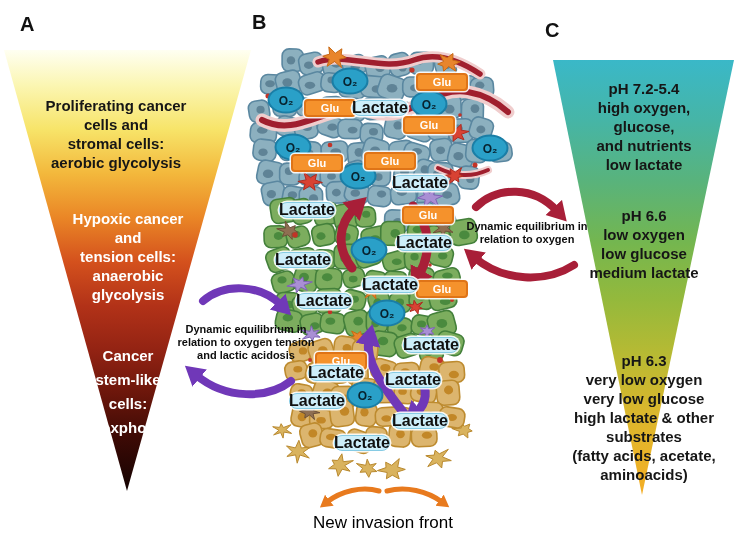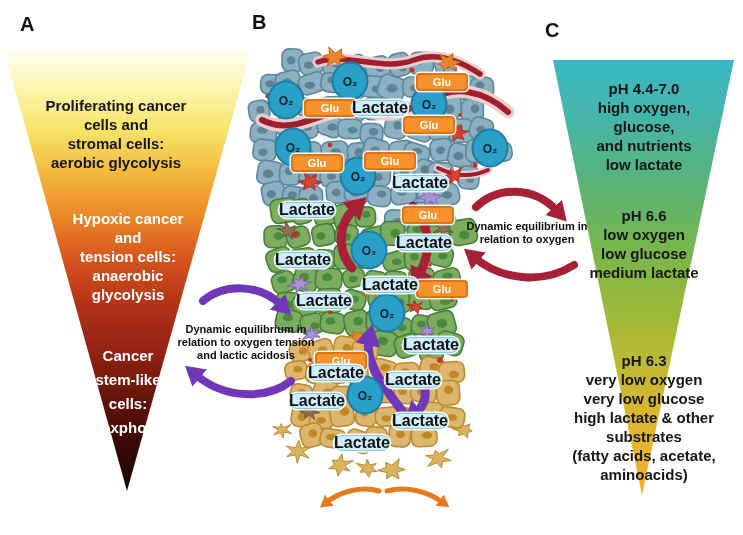--- a/index.html
+++ b/index.html
@@ -19,21 +19,21 @@
     position: absolute; text-align: center; white-space: pre-line;
     font-weight: bold; font-size: 11px; line-height: 13px; color: #0d0d0d;
   }
   .caption { position: absolute; font-size: 17px; color: #000; text-align: center; }
   .marker {
     position: absolute; transform: translate(-50%,-50%);
     display: flex; align-items: center; justify-content: center;
     font-weight: bold; text-align: center;
   }
   .marker.oxygen {
-    width: 37px; height: 39px; border-radius: 50%;
+    width: 37px; height: 27px; border-radius: 50%;
     background: var(--oxygen_fill); border: 2px solid var(--oxygen_border);
     color: #07222e; font-size: 12px;
   }
   .marker.glucose {
     width: 52px; height: 18px; border-radius: 4px;
     background: var(--glucose_fill); border: 2px solid var(--glucose_border);
     color: #fff; font-size: 11px; box-shadow: 0 0 0 1.5px rgba(255,255,255,.9);
   }
   .marker.lactate {
     width: 56px; height: 16px; border-radius: 8px;
@@ -484,21 +484,21 @@
   <div class="block light" style="left:28px;top:209px;width:200px;">Hypoxic cancer
 and
 tension cells:
 anaerobic
 glycolysis</div>
   <div class="block light" style="left:38px;top:344px;width:180px;line-height:24px;">Cancer
 stem-like
 cells:
 oxphos</div>
 
-  <div class="block" style="left:546px;top:79px;width:196px;">pH 4.4-7.0
+  <div class="block" style="left:546px;top:79px;width:196px;">pH 7.2-5.4
 high oxygen,
 glucose,
 and nutrients
 low lactate</div>
   <div class="block" style="left:546px;top:206px;width:196px;">pH 6.6
 low oxygen
 low glucose
 medium lactate</div>
   <div class="block" style="left:541px;top:351px;width:206px;">pH 6.3
 very low oxygen
@@ -540,13 +540,14 @@
       <div class="marker lactate" style="left: 390px; top: 285px;">Lactate</div>
       <div class="marker lactate" style="left: 324px; top: 301px;">Lactate</div>
       <div class="marker lactate" style="left: 431px; top: 345px;">Lactate</div>
       <div class="marker lactate" style="left: 336px; top: 373px;">Lactate</div>
       <div class="marker lactate" style="left: 413px; top: 380px;">Lactate</div>
       <div class="marker lactate" style="left: 317px; top: 401px;">Lactate</div>
       <div class="marker lactate" style="left: 420px; top: 421px;">Lactate</div>
       <div class="marker lactate" style="left: 362px; top: 443px;">Lactate</div>
     </div>
 
+  <div class="caption" style="left:292px;top:513px;width:182px;">New invasion front</div>
 </div>
 
 </body></html>

